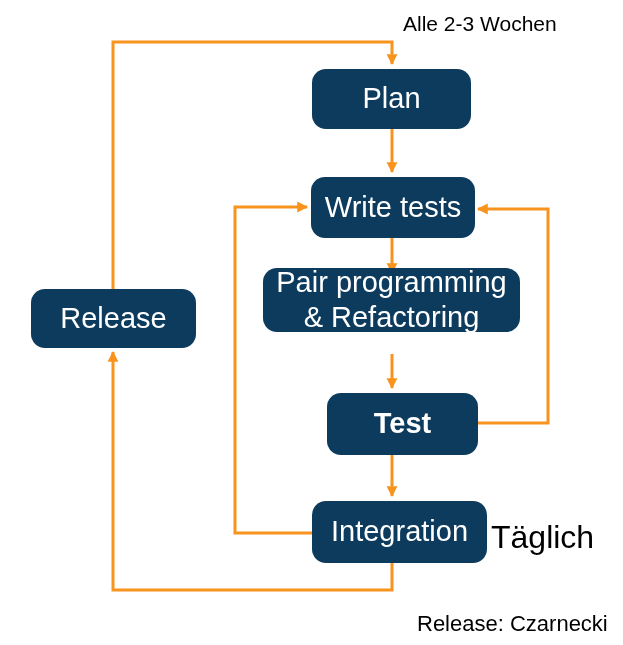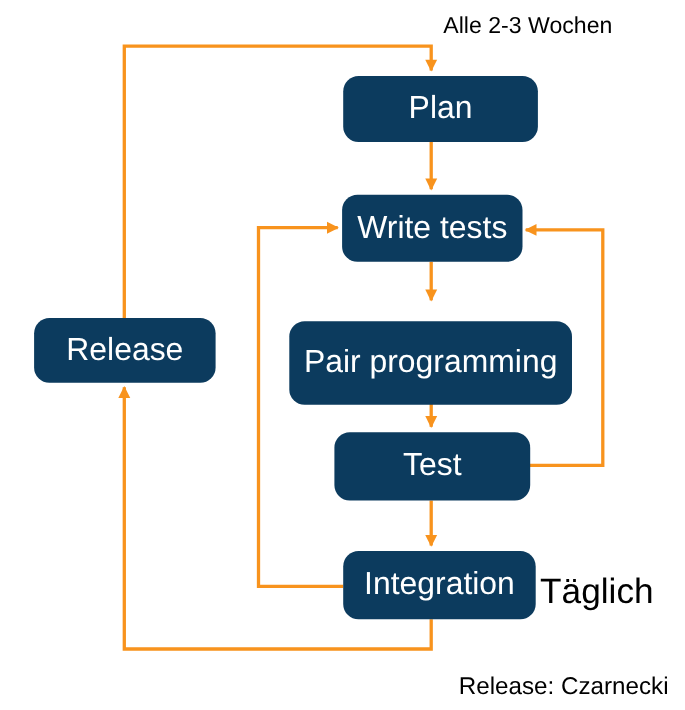--- a/index.html
+++ b/index.html
@@ -39,24 +39,24 @@
     border-radius:14px;
     display:flex;
     flex-direction:column;
     align-items:center;
     justify-content:center;
     font-size:29px;
     line-height:1.22;
     text-align:center;
     white-space:nowrap;
   }
-  .node-plan        {left:312px;top:69px; width:177px;height:60px;}
+  .node-plan        {left:312px;top:69px; width:159px;height:60px;}
   .node-write-tests {left:311px;top:177px;width:164px;height:61px;}
-  .node-pair        {left:263px;top:292px;width:257px;height:76px;}
-  .node-test        {left:304px;top:393px;width:178px;height:62px;}
+  .node-pair        {left:263px;top:268px;width:257px;height:64px;}
+  .node-test        {left:327px;top:393px;width:151px;height:62px;font-weight:bold;}
   .node-integration {left:312px;top:501px;width:175px;height:62px;}
   .node-release     {left:31px; top:289px;width:165px;height:59px;border-radius:14px;}
   .label{
     position:absolute;
     color:var(--label-text);
     white-space:nowrap;
   }
   .label-cycle {left:403px;top:12px; font-size:21px;}
   .label-daily {left:491px;top:519px;font-size:32px;}
   .label-source{left:417px;top:611px;font-size:22px;}
@@ -93,20 +93,21 @@
   <div class="node node-plan">
     <span>Plan</span>
   </div>
 
   <div class="node node-write-tests">
     <span>Write tests</span>
   </div>
 
   <div class="node node-pair">
     <span>Pair programming</span>
+    <span>&amp; Refactoring</span>
   </div>
 
   <div class="node node-test">
     <span>Test</span>
   </div>
 
   <div class="node node-integration">
     <span>Integration</span>
   </div>
 

